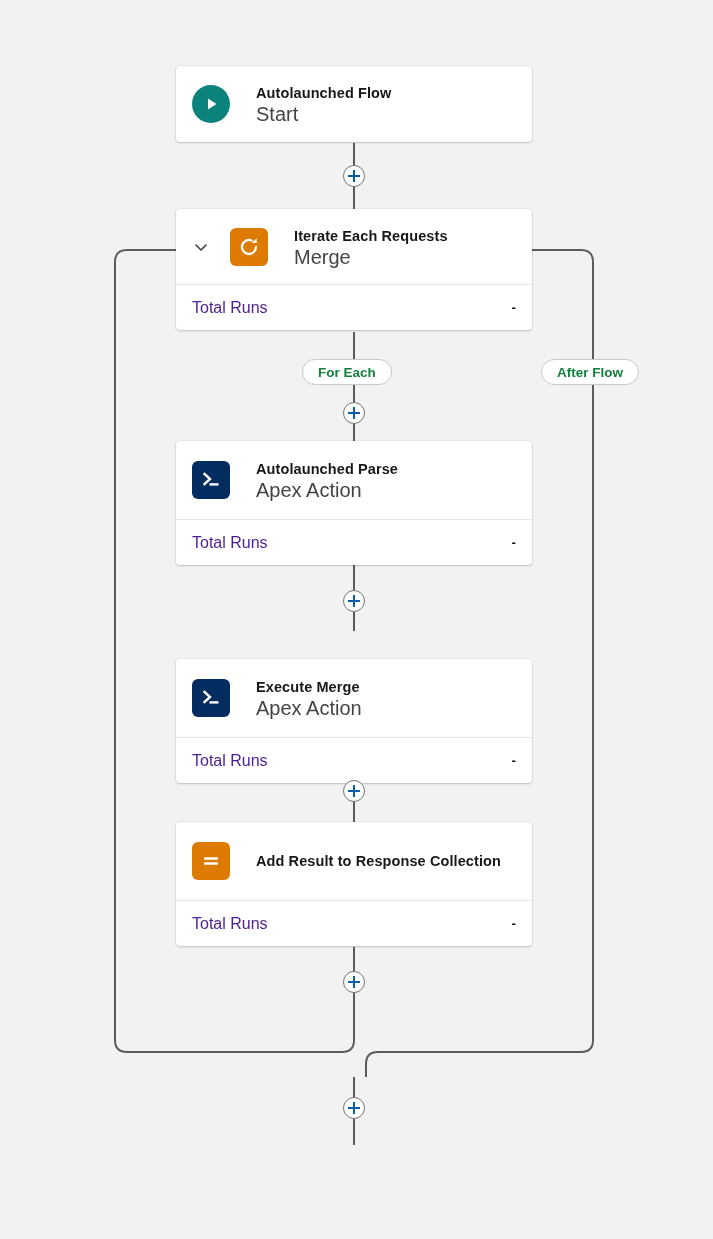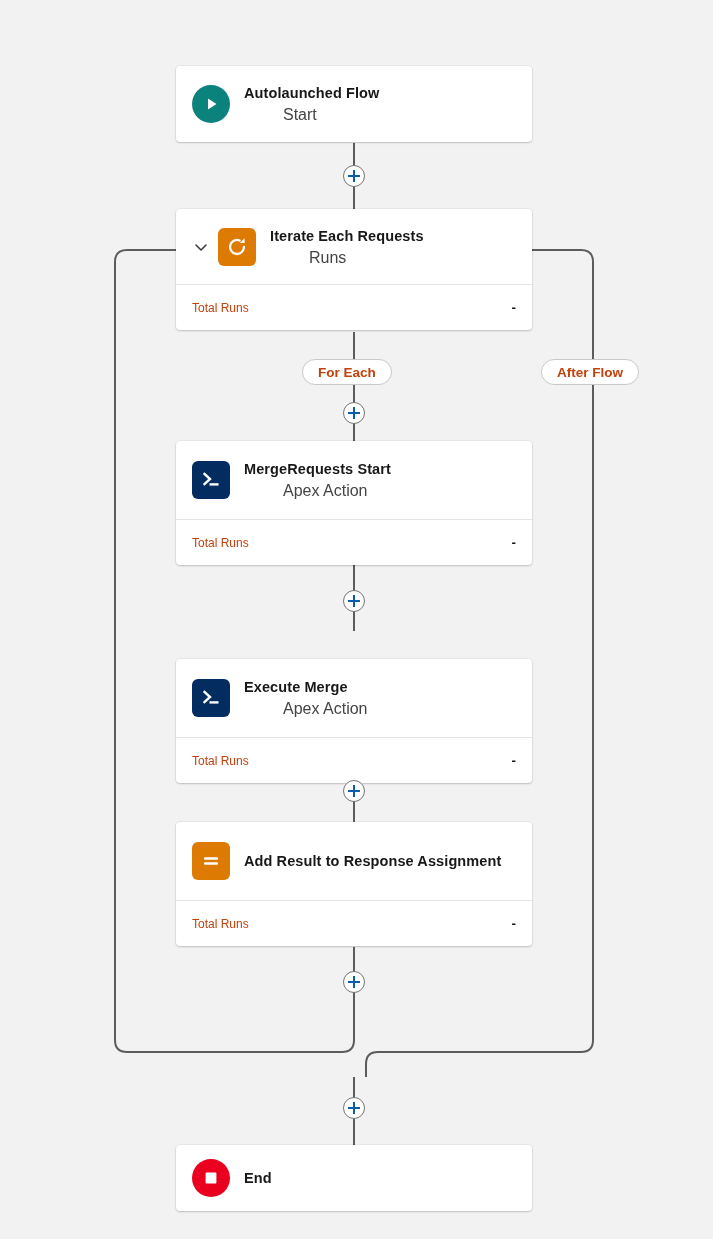--- a/index.html
+++ b/index.html
@@ -39,20 +39,21 @@
     box-shadow: 0 1px 2px rgba(0,0,0,.18), 0 0 0 1px rgba(0,0,0,.04);
     box-sizing: border-box;
     overflow: hidden;
   }
   .node-head {
     display: flex;
     align-items: center;
     padding: 14px 16px;
     box-sizing: border-box;
     min-height: 78px;
+    gap: 12px;
   }
   .node.single .node-head {
     min-height: 76px;
   }
   .chevron {
     width: 18px;
     height: 18px;
     margin-right: 8px;
     flex: 0 0 auto;
     display: block;
@@ -75,41 +76,40 @@
   .node-text { min-width: 0; }
   .node-title {
     font-size: 14.5px;
     font-weight: bold;
     color: #181818;
     line-height: 18px;
     letter-spacing: .1px;
     white-space: nowrap;
   }
   .node-subtitle {
-    font-size: 16px;
+    font-size: 20px;
     color: #444444;
     line-height: 19px;
     margin-top: 3px;
     white-space: nowrap;
-    margin-left: 39px;
   }
   .node-title.alone { line-height: 38px; }
 
   .node-foot {
     border-top: 1px solid #e5e5e5;
     height: 46px;
     display: flex;
     align-items: center;
     justify-content: space-between;
     padding: 0 16px;
     box-sizing: border-box;
   }
   .foot-label {
-    font-size: 12px;
-    color: #c2410c;
+    font-size: 16px;
+    color: #4c1d95;
     cursor: pointer;
   }
   .foot-value {
     font-size: 13.5px;
     color: #181818;
     font-weight: bold;
   }
 
   
   .plus {
@@ -148,21 +148,21 @@
     background: #ffffff;
     border: 1px solid #c9c9c9;
     border-radius: 13px;
     display: flex;
     align-items: center;
     justify-content: center;
     padding: 8px 15px;
     box-sizing: border-box;
     font-size: 13.5px;
     font-weight: bold;
-    color: #c2410c;
+    color: #15803d;
     white-space: nowrap;
   }
 </style>
 </head>
 <body>
 
 <div id="canvas">
 
   <svg id="connectors" viewBox="0 0 713 1239" width="713" height="1239" fill="none">
     <g stroke="#5c5c5c" stroke-width="2" fill="none" stroke-linecap="butt">
@@ -211,21 +211,21 @@
         </svg>
       </span>
       <span class="node-icon" style="background:#dd7a01;">
         <svg width="24" height="24" viewBox="0 0 24 24">
           <path d="M19 12 A7 7 0 1 1 14.6 5.5" stroke="#ffffff" stroke-width="2.3" fill="none" stroke-linecap="round"></path>
           <path d="M19.6 3.2 L19.6 8.1 L14.7 8.1 Z" fill="#ffffff"></path>
         </svg>
       </span>
       <span class="node-text">
         <div class="node-title">Iterate Each Requests</div>
-        <div class="node-subtitle">Runs</div>
+        <div class="node-subtitle">Merge</div>
       </span>
     </div>
     <div class="node-foot">
       <span class="foot-label">Total Runs</span>
       <span class="foot-value">-</span>
     </div>
   </div>
 
   <div class="pill" style="left:302px; top:359px;">For Each</div>
   <div class="pill" style="left:541px; top:359px;">After Flow</div>
@@ -234,21 +234,21 @@
 
   <div class="node" style="left:176px; top:441px;">
     <div class="node-head">
       <span class="node-icon" style="background:#032d60;">
         <svg width="24" height="24" viewBox="0 0 24 24">
           <path d="M5.5 6 L11 11 L5.5 16" stroke="#ffffff" stroke-width="2.4" fill="none" stroke-linecap="square" stroke-linejoin="miter"></path>
           <rect x="10.5" y="15.2" width="9" height="2.4" fill="#ffffff"></rect>
         </svg>
       </span>
       <span class="node-text">
-        <div class="node-title">MergeRequests Start</div>
+        <div class="node-title">Autolaunched Parse</div>
         <div class="node-subtitle">Apex Action</div>
       </span>
     </div>
     <div class="node-foot">
       <span class="foot-label">Total Runs</span>
       <span class="foot-value">-</span>
     </div>
   </div>
 
   <div class="plus" style="left:343px; top:590px;"></div>
@@ -276,39 +276,27 @@
 
   <div class="node" style="left:176px; top:822px;">
     <div class="node-head">
       <span class="node-icon" style="background:#dd7a01;">
         <svg width="24" height="24" viewBox="0 0 24 24">
           <rect x="5" y="8.2" width="14" height="2.6" rx="1.1" fill="#ffffff"></rect>
           <rect x="5" y="13.2" width="14" height="2.6" rx="1.1" fill="#ffffff"></rect>
         </svg>
       </span>
       <span class="node-text">
-        <div class="node-title">Add Result to Response Assignment</div>
+        <div class="node-title">Add Result to Response Collection</div>
       </span>
     </div>
     <div class="node-foot">
       <span class="foot-label">Total Runs</span>
       <span class="foot-value">-</span>
     </div>
   </div>
 
   <div class="plus" style="left:343px; top:971px;"></div>
 
   <div class="plus" style="left:343px; top:1097px;"></div>
 
-  <div class="node single" style="left:176px; top:1145px;">
-    <div class="node-head" style="min-height:62px;">
-      <span class="node-icon circle" style="background:#ea001e;">
-        <svg width="18" height="18" viewBox="0 0 18 18">
-          <rect x="3.6" y="3.6" width="10.8" height="10.8" rx="1" fill="#ffffff"></rect>
-        </svg>
-      </span>
-      <span class="node-text">
-        <div class="node-title alone">End</div>
-      </span>
-    </div>
-  </div>
 
 </div>
 
 </body></html>

